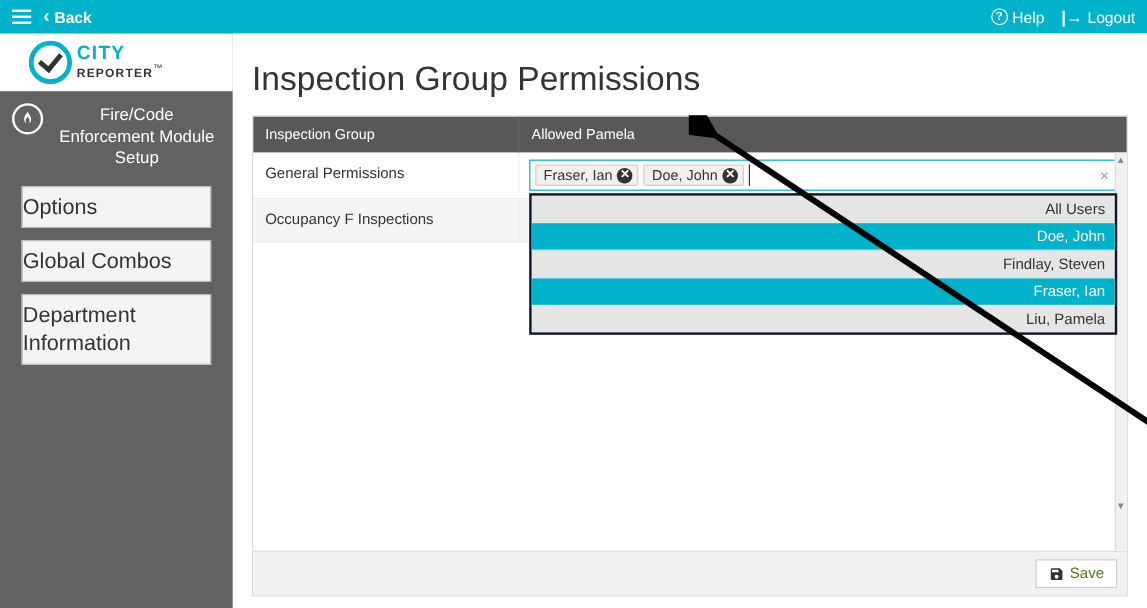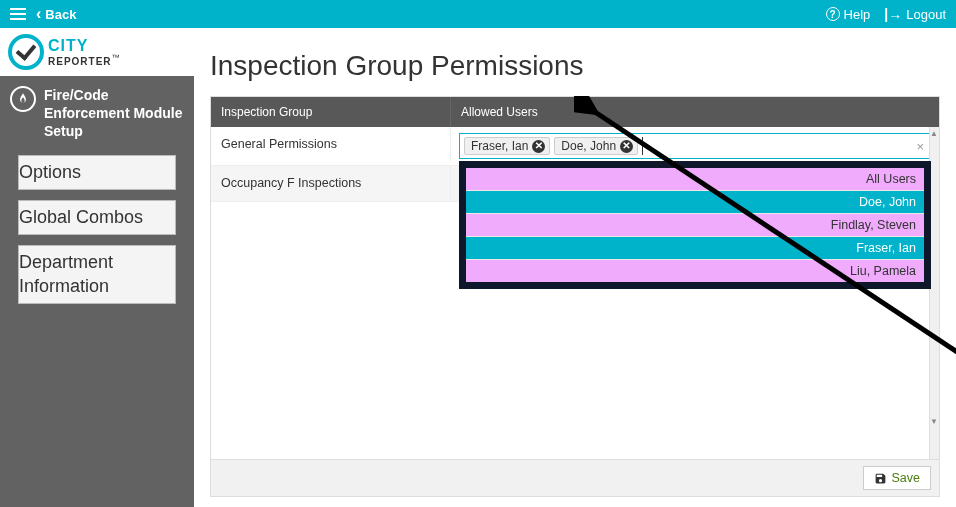--- a/index.html
+++ b/index.html
@@ -11,60 +11,60 @@
   .hamburger { display: flex; flex-direction: column; gap: 3px; cursor: pointer; }
   .hamburger span { width: 16px; height: 2px; background: #fff; }
   .back-link { display: flex; align-items: center; gap: 4px; cursor: pointer; font-weight: bold; font-size: 13px; }
   .chev-left { font-size: 16px; line-height: 1; }
   .top-link { display: flex; align-items: center; gap: 4px; cursor: pointer; font-size: 13px; }
   .icon-circle { width: 14px; height: 14px; border: 1.5px solid #fff; border-radius: 50%; display: inline-flex; align-items: center; justify-content: center; font-size: 10px; font-weight: bold; }
   .logout-ico { font-weight: bold; font-size: 14px; }
   
   .container { display: flex; height: calc(100% - 28px); }
   .sidebar { width: 194px; background: #626262; color: #fff; display: flex; flex-direction: column; }
-  .logo-wrap { background: #fff; padding: 6px 8px; }
+  .logo-wrap { background: #fff; padding: 6px 24px; }
   .logo { display: flex; align-items: center; gap: 4px; }
   .logo-check { width: 36px; height: 36px; border: 4px solid #00B2CA; border-radius: 50%; position: relative; }
   .logo-check::after { content: ""; position: absolute; left: 8px; top: 3px; width: 8px; height: 14px; border: solid #333; border-width: 0 4px 4px 0; transform: rotate(40deg); }
   .logo-text { line-height: 1; }
   .logo-city { color: #00B2CA; font-weight: 900; font-size: 16px; letter-spacing: 1px; }
   .logo-rep { color: #333; font-weight: 900; font-size: 10px; letter-spacing: 1px; }
   .logo-tm { font-size: 8px; color: #333; vertical-align: top; }
   
   .module-head { display: flex; align-items: flex-start; gap: 8px; padding: 10px 10px 14px 10px; }
   .mod-ico { width: 26px; height: 26px; border: 2px solid #fff; border-radius: 50%; display:flex; align-items:center; justify-content:center; flex-shrink:0; }
   .mod-ico svg { width: 14px; height: 14px; fill: #fff; }
-  .module-title { font-weight: bold; font-size: 14px; line-height: 1.3; }
+  .module-title { font-weight: normal; font-size: 14px; line-height: 1.3; text-align: center; }
   
   .side-menu { padding: 0 18px; display:flex; flex-direction:column; gap:10px; }
   .side-btn { background: #f4f4f4; color: #333; border: 1px solid #bbb; padding: 5px 0; cursor: pointer; font-size: 18px; line-height: 1.3; }
   .side-btn.active { background: #00B2CA; color: #fff; border-color: #00B2CA; }
   
   .main { flex: 1; background: #fff; padding: 22px 16px 10px 16px; display:flex; flex-direction:column; position: relative; }
   .page-title { font-size: 28px; color: #333; margin-bottom: 14px; font-weight: 400; }
   
   .table-wrap { border: 1px solid #ddd; flex: 1; display:flex; flex-direction:column; overflow: hidden; }
   .thead { background: #585858; color: #fff; display: flex; font-size: 12px; }
   .th { padding: 8px 10px; }
-  .col-group { width: 240px; border-right: 1px solid #666; }
+  .col-group { width: 222px; border-right: 1px solid #666; }
   .col-users { flex: 1; }
   .tbody { flex:1; overflow-y:auto; position: relative; }
   .trow { display:flex; border-bottom: 1px solid #eee; font-size: 12.5px; color:#333; min-height: 36px; align-items: flex-start; }
   .trow.alt { background: #f5f5f5; }
   .td { padding: 10px 10px; }
   .td.col-group { border-right: 1px solid #eee; }
   .td.col-users { padding: 6px 8px; position: relative; text-align: right; }
   
   .tokenfield { border: 1px solid #00B2CA; background:#fff; display:flex; align-items:center; gap:4px; padding: 2px 4px; min-height: 26px; position: relative; }
   .token { background:#f0f0f0; border:1px solid #ccc; border-radius:2px; padding: 1px 4px 1px 6px; display:flex; align-items:center; gap:4px; font-size:12px; color:#333; }
   .token-x { width:13px; height:13px; background:#333; color:#fff; border-radius:50%; display:inline-flex; align-items:center; justify-content:center; font-size:10px; line-height:1; cursor:pointer; font-weight:bold; }
   .token-input { border:none; outline:none; flex:0; width: 8px; height: 18px; font-size:12px; border-left: 1px solid #333; }
   .clear-field { position:absolute; right:6px; top:50%; transform:translateY(-50%); color:#999; font-size:13px; cursor:pointer; }
   
-  .dropdown { position:absolute; left:8px; right:8px; top: 34px; background:#f0abfc; border:7px solid #0f172a; z-index: 5; }
+  .dropdown { position:absolute; left:8px; right:8px; top: 34px; background:#e5e5e5; border:2px solid #0f172a; z-index: 5; }
   .dd-item { padding: 4px 8px; font-size:12.5px; color:#333; cursor:pointer; border-bottom: 1px solid #e8e8e8; }
   .dd-item:last-child { border-bottom:none; }
   .dd-item.sel { background:#00B2CA; color:#fff; }
   
   .footer { background:#f1f1f1; border-top:1px solid #ddd; padding: 6px 8px; display:flex; justify-content:flex-end; }
   .save-btn { background:#fff; border:1px solid #ccc; padding: 4px 10px; display:flex; align-items:center; gap:5px; cursor:pointer; font-size:12.5px; color:#4d7c0f; }
   .save-ico { width:13px; height:13px; }
   
   .arrow-annot { position:absolute; pointer-events:none; z-index: 20; }
   
@@ -125,21 +125,21 @@
         <div class="side-btn">Global Combos</div>
         <div class="side-btn">Department Information</div>
       </div>
   </div>
 
   <div class="main">
     <h1 class="page-title">Inspection Group Permissions</h1>
     <div class="table-wrap">
       <div class="thead">
         <div class="th col-group">Inspection Group</div>
-        <div class="th col-users">Allowed Users</div>
+        <div class="th col-users">Allowed Pamela</div>
       </div>
       <div class="tbody" id="tbody">
         <div class="trow">
             <div class="td col-group">General Permissions</div>
             <div class="td col-users">
               <div class="tokenfield">
                 <span class="token">
                   <span>Fraser, Ian</span>
                   <span class="token-x">✕</span>
                 </span>

